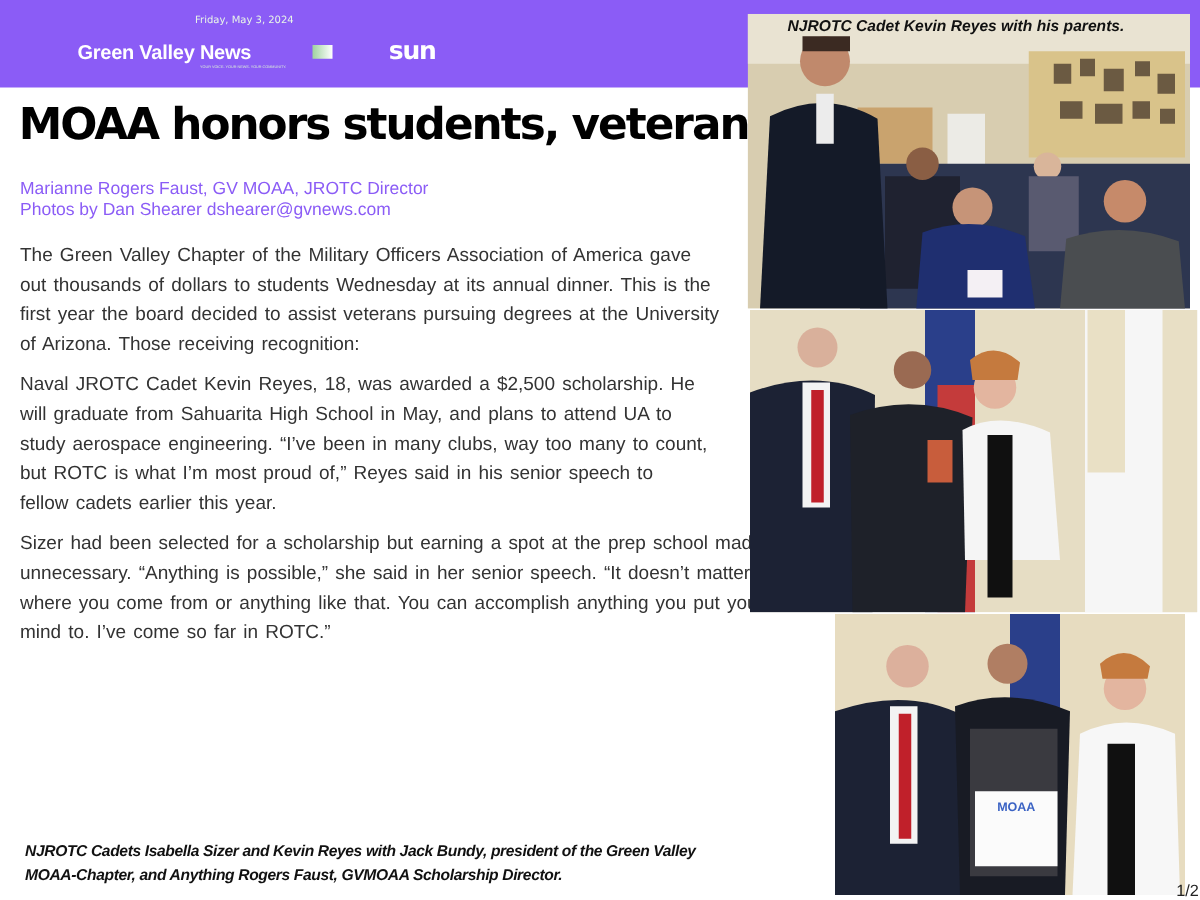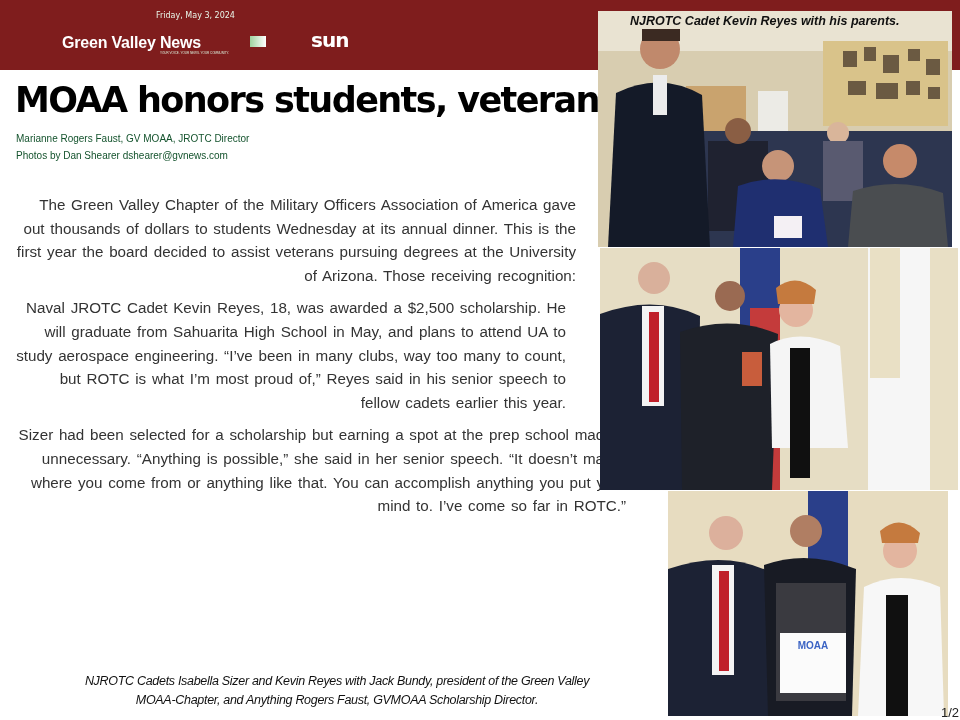--- a/index.html
+++ b/index.html
@@ -1,39 +1,39 @@
 <!DOCTYPE html>
 <html><head>
 <meta charset="utf-8">
 <style>
   html, body { margin:0; padding:0; }
   body { width:960px; height:720px; position:relative; overflow:hidden; background:#ffffff; font-family:"Liberation Sans", sans-serif; color:#3a3a3a; }
-  .masthead { position:absolute; left:0; top:0; width:960px; height:70px; background:#7f1d1d; }
+  .masthead { position:absolute; left:0; top:0; width:960px; height:70px; background:#8b5cf6; }
   .masthead .date { position:absolute; left:156px; top:11px; font-size:8px; color:#e8f5e8; font-family:"DejaVu Sans", sans-serif; }
   .masthead .brand { position:absolute; left:62px; top:34px; font-family:Liberation Sans, sans-serif; font-weight:bold; font-size:16px; color:#ffffff; letter-spacing:-0.2px; }
   .masthead .tagline { position:absolute; left:160px; top:51px; font-size:3px; color:#d9ecd9; }
   .masthead .sun { position:absolute; left:250px; top:31px; display:flex; align-items:center; }
   .masthead .sun .bar { width:16px; height:11px; background:linear-gradient(90deg,#9fd29f,#ffffff); margin-right:1px; margin-top:3px; }
   .masthead .sun .word { font-family:"DejaVu Sans", sans-serif; font-weight:bold; font-size:20px; color:#fff; letter-spacing:-1px; line-height:18px;padding-left:44px; }
 
   .headline { position:absolute; left:15px; top:80px; font-family:"DejaVu Sans", sans-serif; font-weight:bold; font-size:35px; color:#000; letter-spacing:-1.6px; white-space:nowrap; }
-  .byline { position:absolute; left:16px; top:130px; font-size:10px; color:#14532d; line-height:17px; }
-  .article { position:absolute; left:16px; top:193px; width:610px; font-size:15.2px; line-height:23.6px; color:#333; word-spacing:1.5px;text-align:right; }
+  .byline { position:absolute; left:16px; top:142px; font-size:14px; color:#8b5cf6; line-height:17px; }
+  .article { position:absolute; left:16px; top:193px; width:610px; font-size:15.2px; line-height:23.6px; color:#333; word-spacing:1.5px; }
   .article p { margin:0 0 9px 0; }
   .article p.narrow { width:560px; }
   .article p.narrow2 { width:550px; }
 
   .photo { position:absolute; overflow:hidden; }
   .photo svg { display:block; width:100%; height:100%; }
   .photo1 { left:598px; top:11px; width:354px; height:236px; }
   .photo2 { left:600px; top:248px; width:358px; height:242px; }
   .photo3 { left:668px; top:491px; width:280px; height:225px; }
   .photo1-caption { position:absolute; left:630px; top:12px; width:310px; text-align:left; font-family:"Liberation Sans", sans-serif; font-style:italic; font-weight:bold; font-size:12.5px; line-height:19px; color:#111; }
 
-  .bottom-caption { position:absolute; left:20px; top:672px; width:634px; text-align:center; font-style:italic; font-weight:normal; font-size:12.5px; line-height:19px; color:#111; letter-spacing:-0.3px; }
+  .bottom-caption { position:absolute; left:20px; top:672px; width:634px; text-align:left; font-style:italic; font-weight:bold; font-size:12.5px; line-height:19px; color:#111; letter-spacing:-0.3px; }
   .page-num { position:absolute; left:941px; top:705px; font-size:13px; color:#222; }
 </style>
 </head>
 <body>
 
 <div class="masthead">
   <div class="date">Friday, May 3, 2024</div>
   <div class="brand">Green Valley News</div>
   <div class="tagline">YOUR VOICE. YOUR NEWS. YOUR COMMUNITY.</div>
   <div class="sun">

